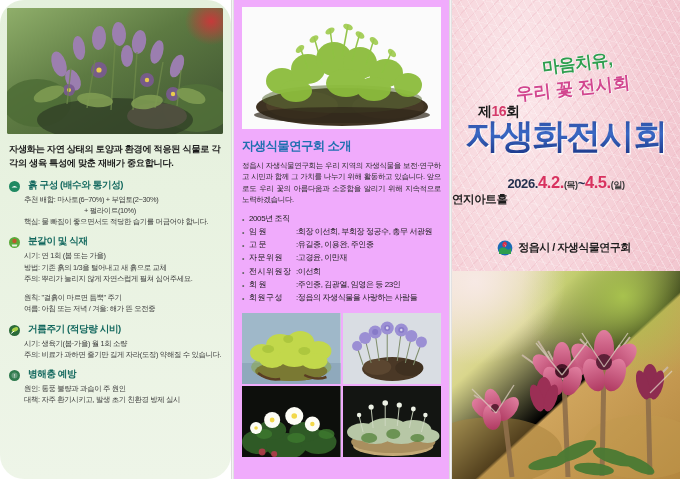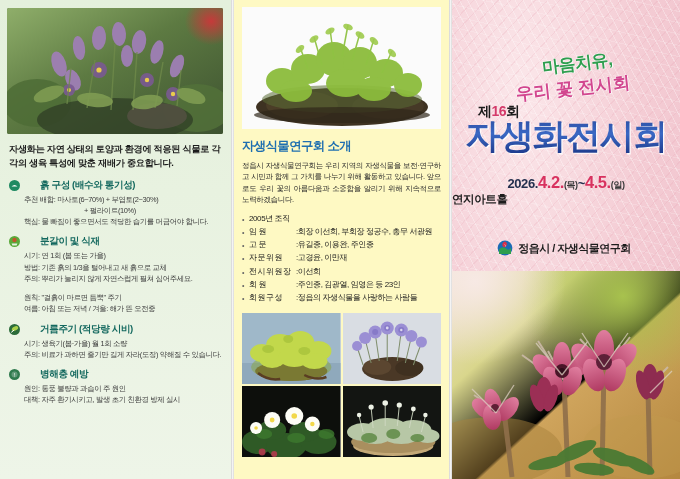--- a/index.html
+++ b/index.html
@@ -14,41 +14,42 @@
     width: 680px; height: 479px;
     display: flex;
   }
 
   
   #panel-left {
     position: relative;
     width: 231px; height: 479px;
     background: linear-gradient(180deg,#e4f0dc 0%, #e8f2e0 40%, #eef5e8 100%);
     padding: 8px 7px 0 7px;
+    border-radius: 24px;
   }
   #left-photo {
     width: 216px; height: 126px;
     border-radius: 2px;
     overflow: hidden;
     position: relative;
     background: #4a5f35;
   }
   #left-photo svg { display:block; width:100%; height:100%; }
   #left-intro {
     margin-top: 9px;
     font-size: 9.2px;
     line-height: 1.5;
     color: #1c1c1c;
     font-weight: 600;
     letter-spacing: -0.3px;
     padding: 0 2px;
   }
   .tip-block { margin-top: 8px; padding-left: 2px; }
   .tip-head {
-    display: flex; align-items: center; gap: 20px;
+    display: flex; align-items: flex-end; gap: 8px;
     margin-bottom: 2px;
   }
   .tip-bullet {
     width: 11px; height: 11px; flex: 0 0 11px;
     border-radius: 50%;
     display: inline-block;
     position: relative;
   }
   .tip-bullet svg { display:block; width:11px; height:11px; }
   .tip-title {
@@ -67,21 +68,21 @@
   .fold {
     width: 3px; height: 479px;
     background: linear-gradient(90deg,#cfcfcf,#f4f4f4,#d8d8d8);
     flex: 0 0 3px;
   }
 
   
   #panel-mid {
     position: relative;
     width: 215px; height: 479px;
-    background: #fef9c3;
+    background: #f0abfc;
     padding: 7px 8px 0 8px;
   }
   #mid-photo-top {
     width: 199px; height: 122px;
     background: #f2f2f2;
     overflow: hidden;
   }
   #mid-photo-top svg { display:block; width:100%; height:100%; }
   #mid-title {
     margin-top: 9px;
@@ -201,21 +202,21 @@
   #date-line .dow { font-size: 9px; font-weight: 700; color: #3a3a3a; }
   #date-line .tilde { font-size: 13px; font-weight: 700; color: #24304e; }
   #venue {
     position: absolute; left: 0; top: 192px; width: 228px;
     text-align: left;
     font-size: 11.5px; font-weight: 700;
     color: #1d1d1d; letter-spacing: -0.4px;
   }
   #host-row {
     position: absolute; left: 0; top: 240px; width: 224px;
-    display: flex; align-items: center; justify-content: center; gap: 5px;
+    display: flex; justify-content: center; gap: 5px;
   }
   #host-logo { width: 16px; height: 16px; flex: 0 0 16px; }
   #host-logo svg { display: block; width: 16px; height: 16px; }
   #host-text {
     font-size: 11px; font-weight: 700;
     color: #1d1d1d; letter-spacing: -0.5px;
   }
   #right-photo {
     position: absolute; left: 0; bottom: 0;
     width: 228px; height: 208px;

